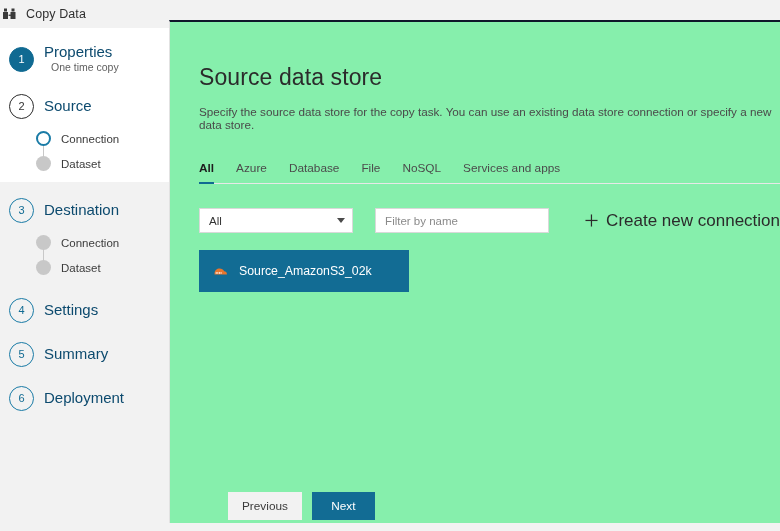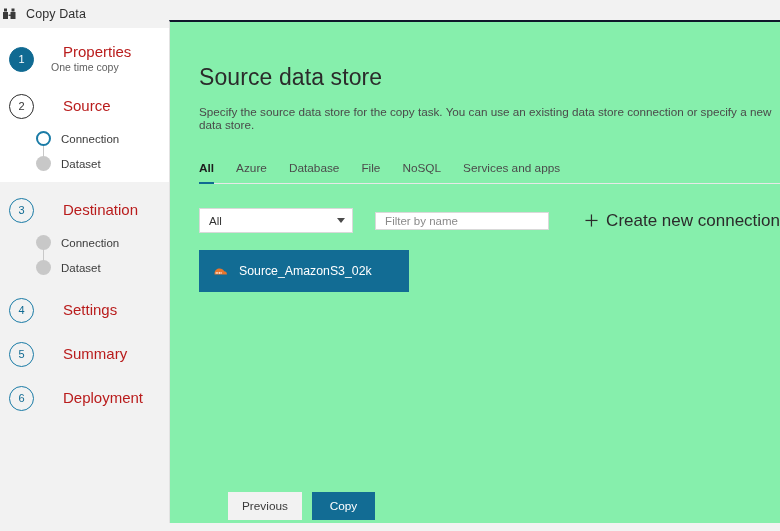--- a/index.html
+++ b/index.html
@@ -83,23 +83,22 @@
     border: 1px solid #2b2b2b;
   }
   .step-circle.outline-teal {
     background: transparent;
     color: #106a92;
     border: 1px solid #1a7ba6;
   }
   .step-text { line-height: 1.1; }
   .step-label {
     font-size: 15px;
-    color: #b91c1c;
+    color: #0c4a6e;
     font-weight: 400;
-    margin-left: 19px;
   }
   .step-sub {
     font-size: 10.5px;
     color: #5f5f5f;
     margin-top: 1px;
     margin-left: 7px;
   }
 
   
   .sub-list {
@@ -216,21 +215,21 @@
     font-size: 11.5px;
     color: #333333;
   }
   .caret {
     width: 0; height: 0;
     border-left: 4px solid transparent;
     border-right: 4px solid transparent;
     border-top: 5px solid #4a4a4a;
   }
   .filter-input {
-    width: 202px; height: 18px;
+    width: 202px; height: 25px;
     border: 1px solid #d9d9d9;
     background: #ffffff;
     margin-left: 22px;
     box-sizing: border-box;
     padding: 0 9px;
     font-size: 11.5px;
     color: #333333;
     font-family: "Liberation Sans", sans-serif;
     outline: none;
   }
@@ -424,17 +423,17 @@
           <rect x="6.3" y="10.6" width="1.1" height="2.2" fill="#ffffff" opacity="0.85"></rect>
           <rect x="8.2" y="10.6" width="1.1" height="2.2" fill="#ffffff" opacity="0.85"></rect>
           <rect x="10.1" y="10.6" width="1.1" height="2.2" fill="#ffffff" opacity="0.85"></rect>
         </svg>
         <span class="conn-name">Source_AmazonS3_02k</span>
       </div>
     </div>
 
     <div class="footer">
       <button class="btn btn-secondary">Previous</button>
-      <button class="btn btn-primary">Copy</button>
+      <button class="btn btn-primary">Next</button>
     </div>
 
   </div>
 </div>
 
 </body></html>

